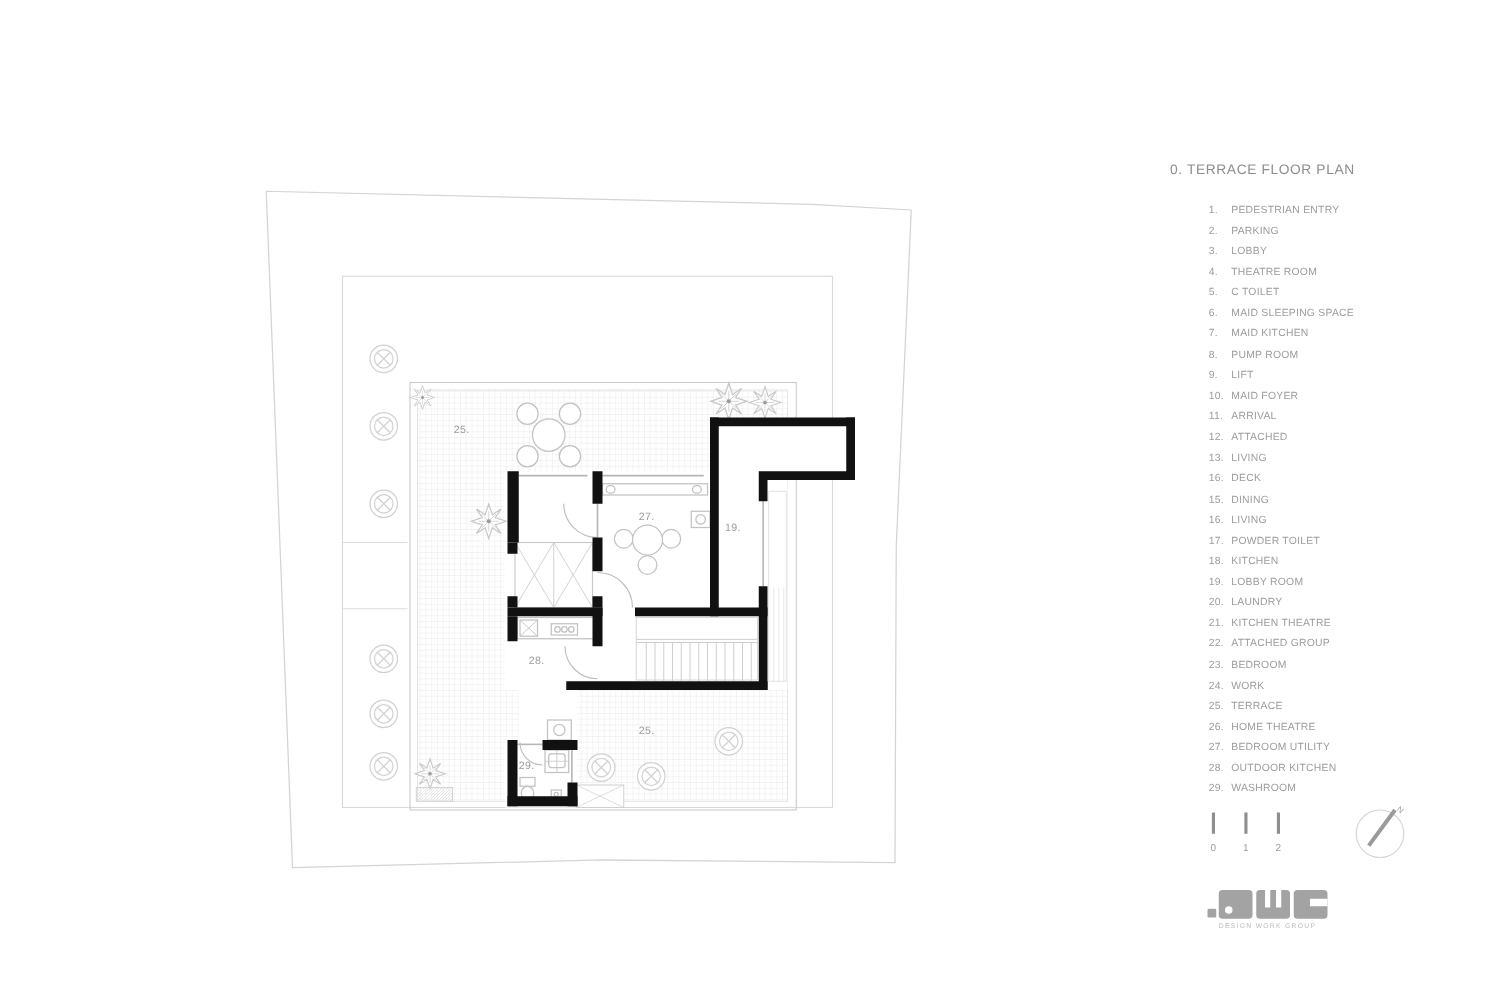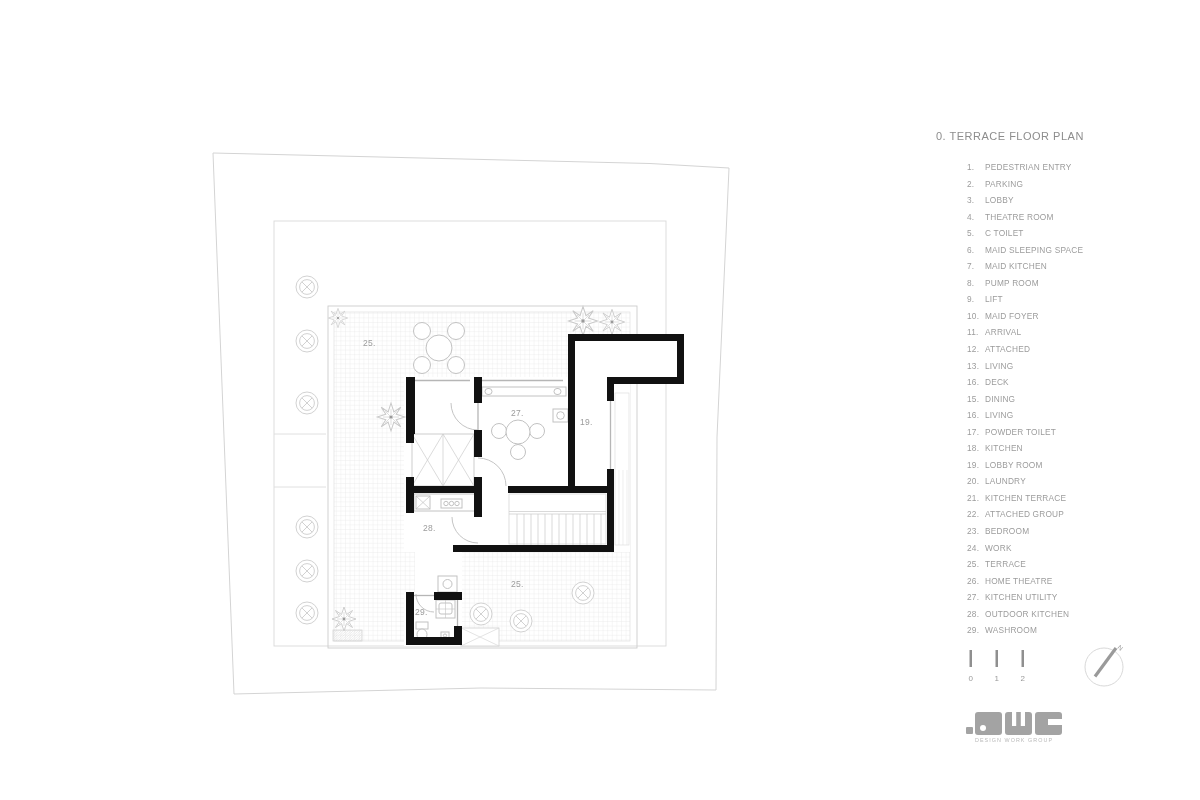--- a/index.html
+++ b/index.html
@@ -305,21 +305,21 @@
   <div class="row">
         <span class="num">19.</span>
         <span>LOBBY ROOM</span>
       </div>
   <div class="row">
         <span class="num">20.</span>
         <span>LAUNDRY</span>
       </div>
   <div class="row">
         <span class="num">21.</span>
-        <span>KITCHEN TERRACE</span>
+        <span>KITCHEN THEATRE</span>
       </div>
   <div class="row">
         <span class="num">22.</span>
         <span>ATTACHED GROUP</span>
       </div>
   <div class="row">
         <span class="num">23.</span>
         <span>BEDROOM</span>
       </div>
   <div class="row">
@@ -329,21 +329,21 @@
   <div class="row">
         <span class="num">25.</span>
         <span>TERRACE</span>
       </div>
   <div class="row">
         <span class="num">26.</span>
         <span>HOME THEATRE</span>
       </div>
   <div class="row">
         <span class="num">27.</span>
-        <span>KITCHEN UTILITY</span>
+        <span>BEDROOM UTILITY</span>
       </div>
   <div class="row">
         <span class="num">28.</span>
         <span>OUTDOOR KITCHEN</span>
       </div>
   <div class="row">
         <span class="num">29.</span>
         <span>WASHROOM</span>
       </div>
 </div>

